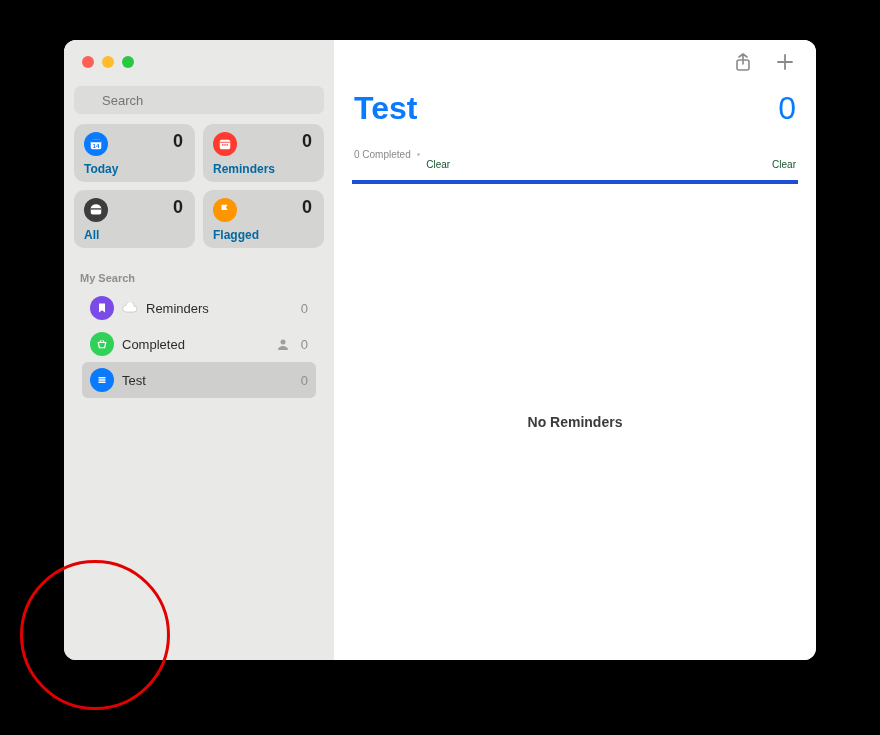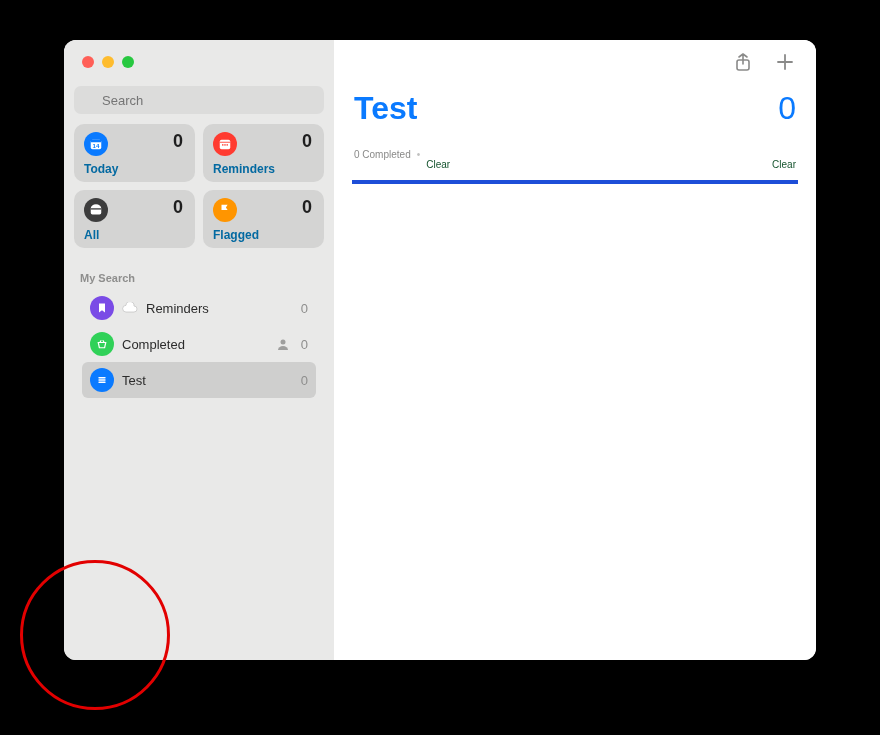--- a/index.html
+++ b/index.html
@@ -422,17 +422,20 @@
 
     <div class="sub-row">
       <div class="sub-left">
         <span>0 Completed</span>
         <span class="dot">•</span>
         <span class="sub-link">Clear</span>
       </div>
       <span class="sub-link">Clear</span>
     </div>
 
+    <div class="empty">
+      <span>No Reminders</span>
+    </div>
   </div>
 
 </div>
 
 <div class="highlight-ring"></div>
 
 </body></html>

